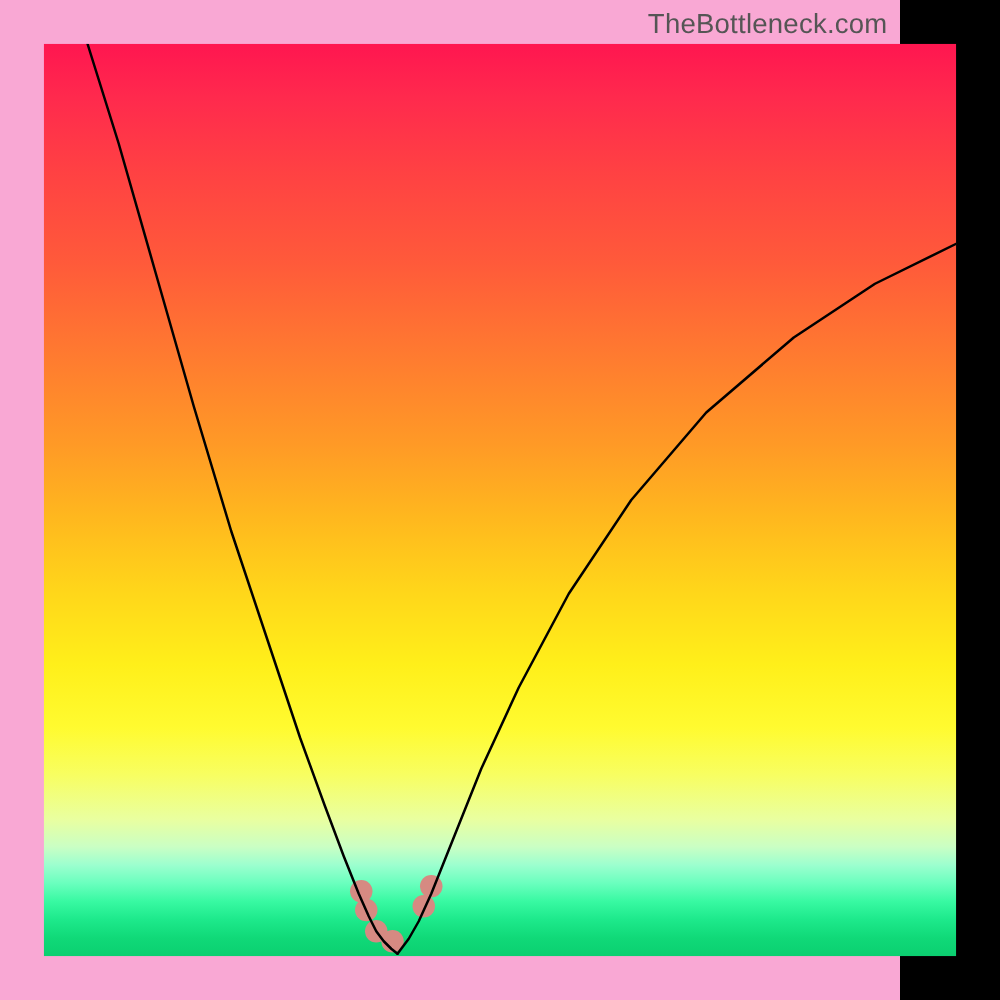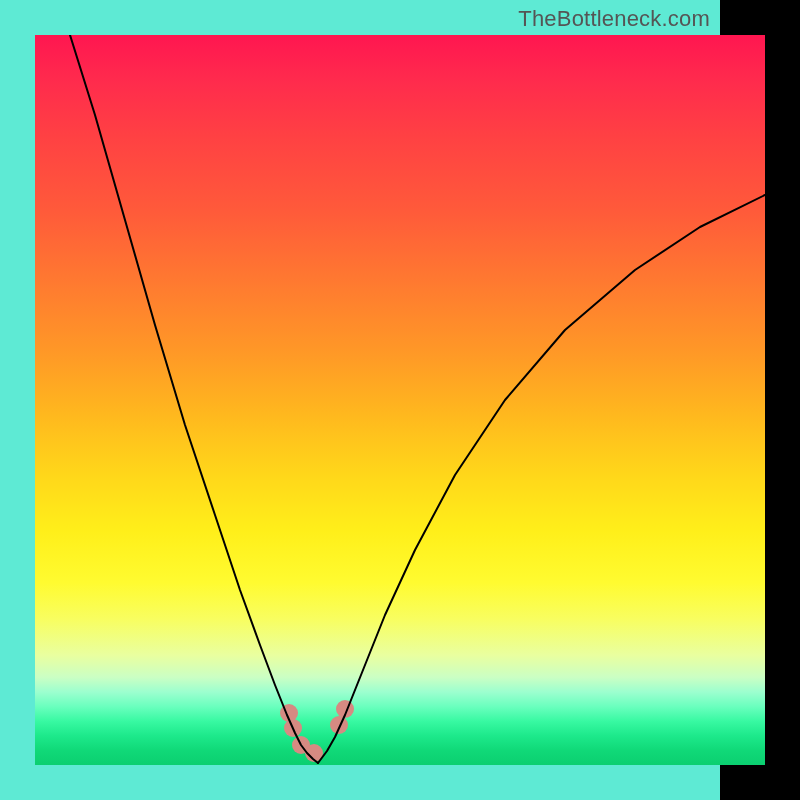--- a/index.html
+++ b/index.html
@@ -8,21 +8,21 @@
     width: 800px;
     height: 800px;
     background: #000;
     font-family: Arial, Helvetica, sans-serif;
     overflow: hidden;
   }
   .outer {
     position: relative;
     width: 720px;
     height: 800px;
-    background: #5eead4;
+    background: #f9a8d4;
   }
   .attribution {
     position: absolute;
     top: 6px;
     right: 10px;
     color: #555;
     font-size: 22px;
     font-weight: 400;
     letter-spacing: 0.2px;
     z-index: 5;

